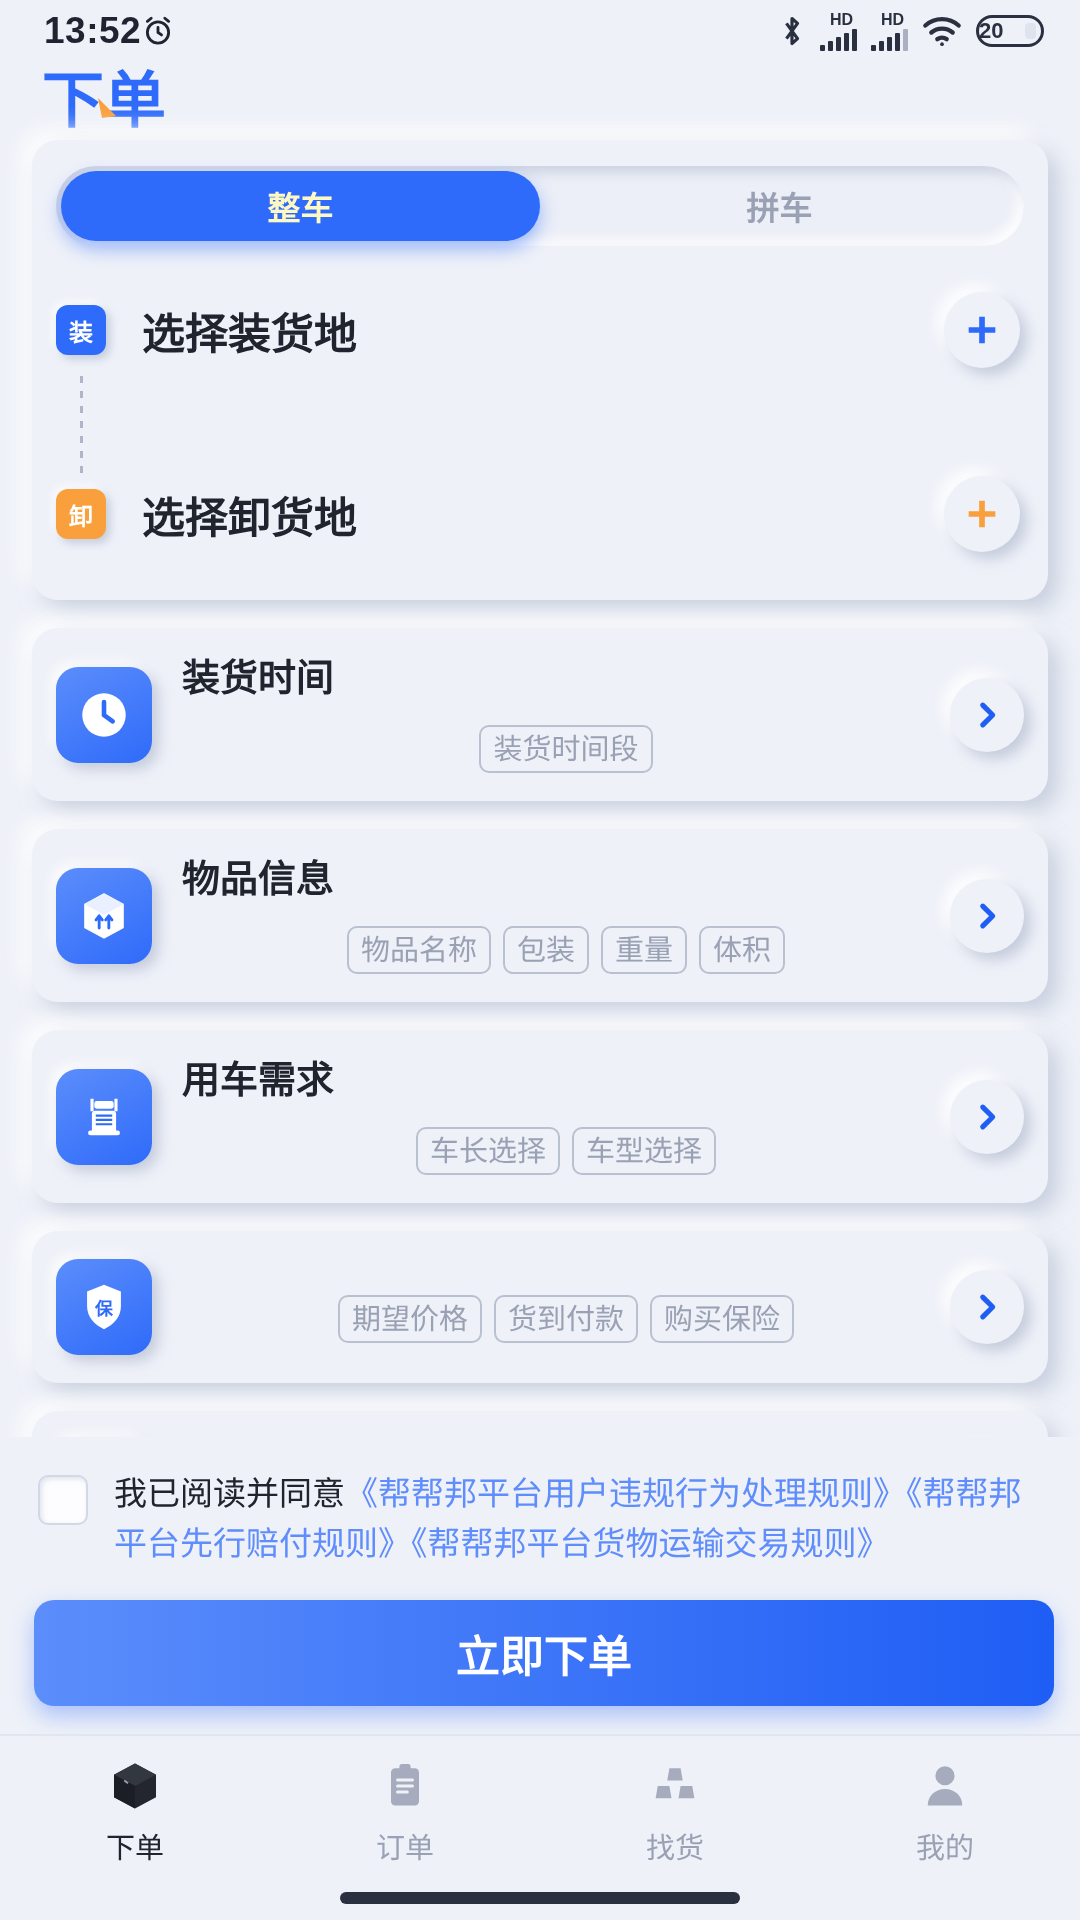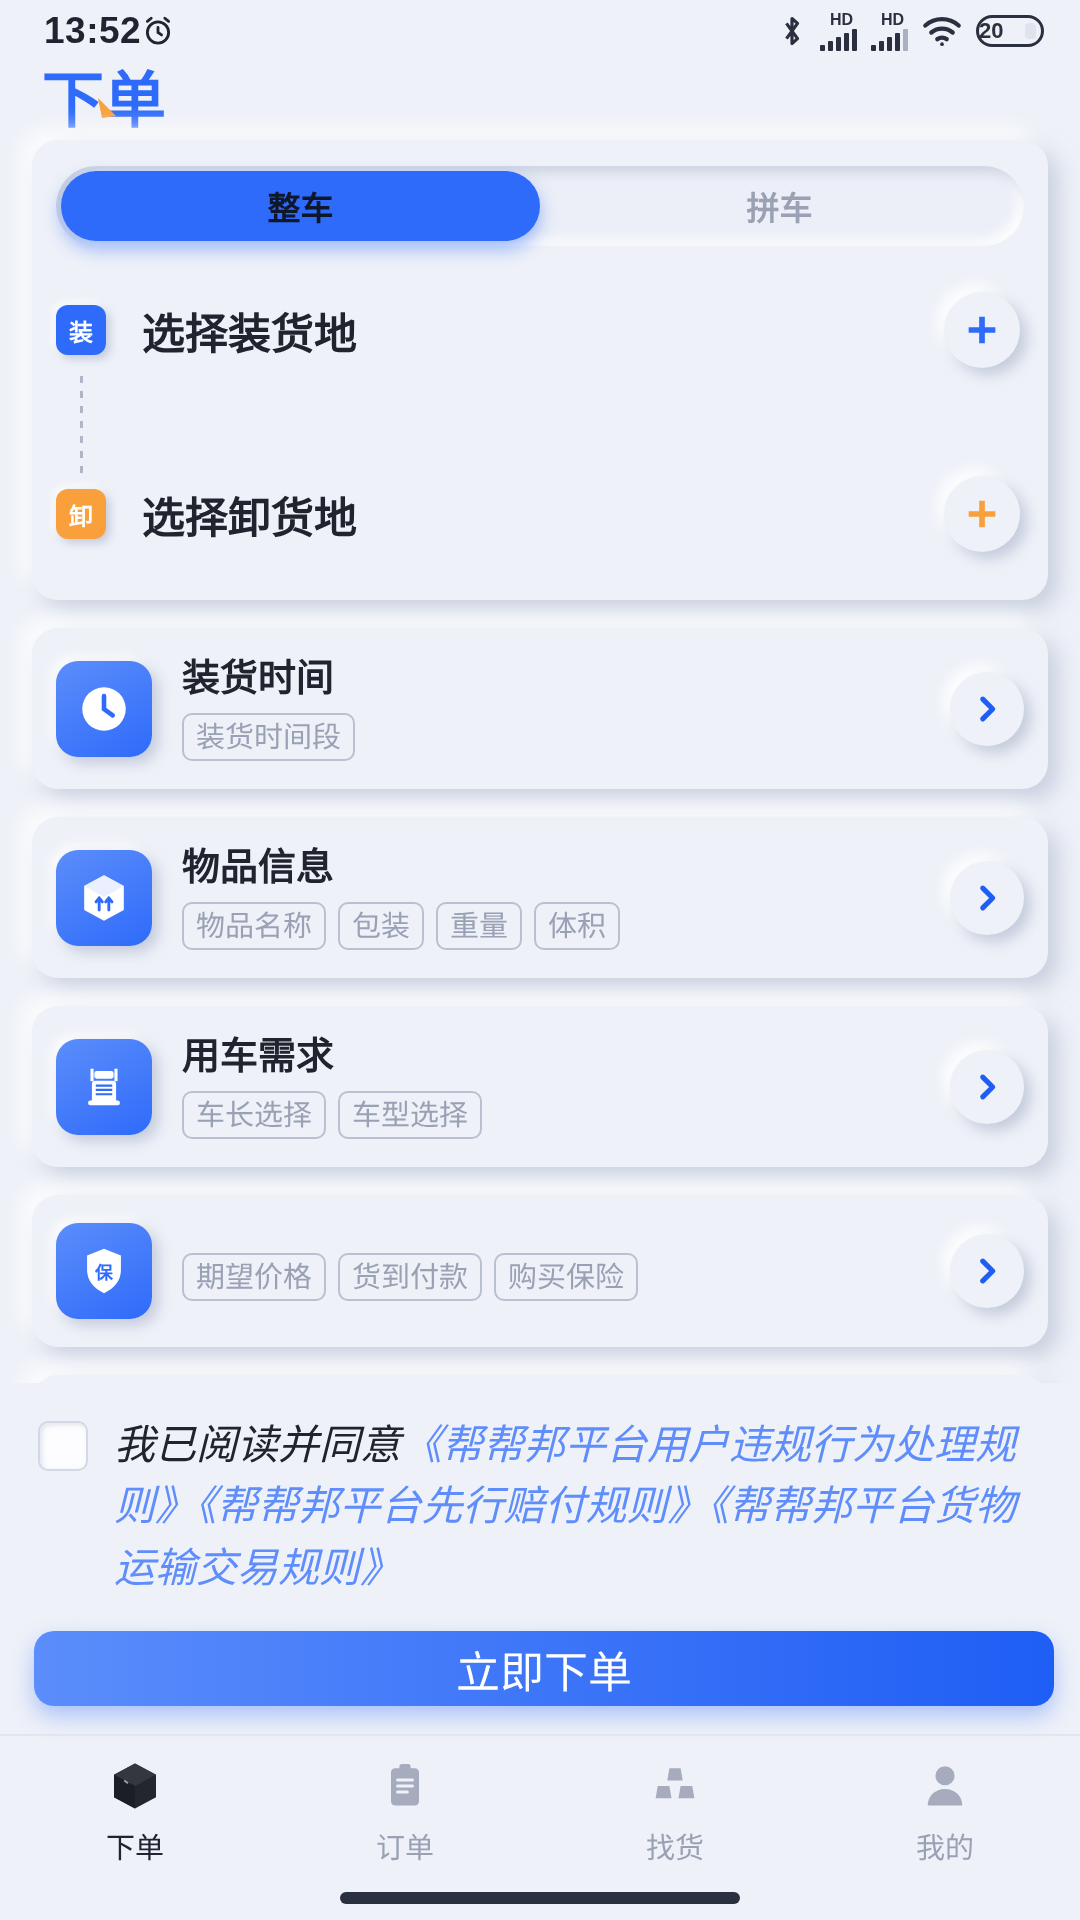--- a/index.html
+++ b/index.html
@@ -63,21 +63,21 @@
     height:80px; border-radius:40px; display:flex; align-items:center;
     background:#eceff7;
     box-shadow: inset 6px 6px 12px rgba(174,184,205,.55), inset -6px -6px 12px rgba(255,255,255,.95);
     padding:5px;
   }
   .seg-item{
     flex:1; height:70px; display:flex; align-items:center; justify-content:center;
     font-size:33px; color:#9aa1b4; font-weight:700; border-radius:35px; cursor:pointer;
   }
   .seg-item.active{
-    background:#2f6bfa; color:#0f172a;
+    background:#2f6bfa; color:#fef9c3;
     box-shadow:0 8px 18px rgba(47,107,250,.45);
   }
 
   
   .addr-wrap{ padding:4px 24px 40px; position:relative; }
   .addr-row{ display:flex; align-items:center; height:92px; position:relative; }
   .badge{
     width:50px;height:50px;border-radius:12px;display:flex;align-items:center;justify-content:center;
     font-size:24px;color:#fff;font-weight:700;flex:0 0 auto;
     box-shadow:4px 4px 9px rgba(168,178,200,.6), -3px -3px 8px rgba(255,255,255,.9);
@@ -102,21 +102,21 @@
   .entry{ display:flex; align-items:center; padding:28px 24px; min-height:150px; }
   .ent-icon{
     width:96px;height:96px;border-radius:22px;flex:0 0 auto;
     background:linear-gradient(150deg,#5b8dfb,#2f6bfa);
     display:flex;align-items:center;justify-content:center;
     box-shadow:6px 6px 14px rgba(168,178,200,.62), -5px -5px 12px rgba(255,255,255,.9);
   }
   .ent-icon svg{ display:block; }
   .ent-body{ margin-left:30px; flex:1 1 auto; min-width:0; }
   .ent-title{ font-size:38px; font-weight:700; color:#20242e; line-height:1.18; }
-  .tags{ display:flex; flex-wrap:wrap; gap:12px; margin-top:12px; }
+  .tags{ display:flex; flex-wrap:wrap; gap:12px; margin-top:24px;justify-content:center; }
   .tag{
     border:2px solid #b9c0d0; border-radius:10px; color:#9aa1b4;
     font-size:29px; padding:4px 12px; line-height:1.25; white-space:nowrap;
   }
   .chev{
     width:74px;height:74px;border-radius:37px;background:#eef1f8;flex:0 0 auto;
     display:flex;align-items:center;justify-content:center;
     box-shadow: 7px 7px 14px rgba(168,178,200,.6), -7px -7px 14px rgba(255,255,255,.95);
     cursor:pointer;
   }
@@ -130,28 +130,28 @@
   }
   .agree{
     display:flex; align-items:flex-start; padding:18px 38px 6px 38px;
   }
   .checkbox{
     width:50px;height:50px;border-radius:10px;background:#fdfdff;
     border:2px solid #d3d8e6; flex:0 0 auto; margin-top:6px; cursor:pointer;
     box-shadow: inset 2px 2px 5px rgba(170,180,200,.35);
   }
   .agree-text{
-    margin-left:26px; font-size:41px; line-height:1.5; color:#20242e;font-style:italic;
+    margin-left:26px; font-size:33px; line-height:1.5; color:#20242e;
   }
   .agree-text a{ color:#5f8dfb; text-decoration:none; }
 
   .order-btn{
-    margin:26px 26px 0 34px; height:75px; border-radius:20px;
+    margin:26px 26px 0 34px; height:106px; border-radius:20px;
     background:linear-gradient(to right,#5b8dfb,#1f5ef5);
-    color:#fff; font-size:44px; font-weight:400;
+    color:#fff; font-size:44px; font-weight:700;
     display:flex; align-items:center; justify-content:center;
     box-shadow:0 10px 22px rgba(47,107,250,.35); cursor:pointer;
   }
 
   .tabbar{
     margin-top:28px; border-top:2px solid #e1e5f0;
     display:flex; align-items:flex-start; padding:22px 0 8px;
   }
   .tabbar-item{ flex:1; display:flex; flex-direction:column; align-items:center; gap:10px; cursor:pointer; }
   .tabbar-item svg{ display:block; }

